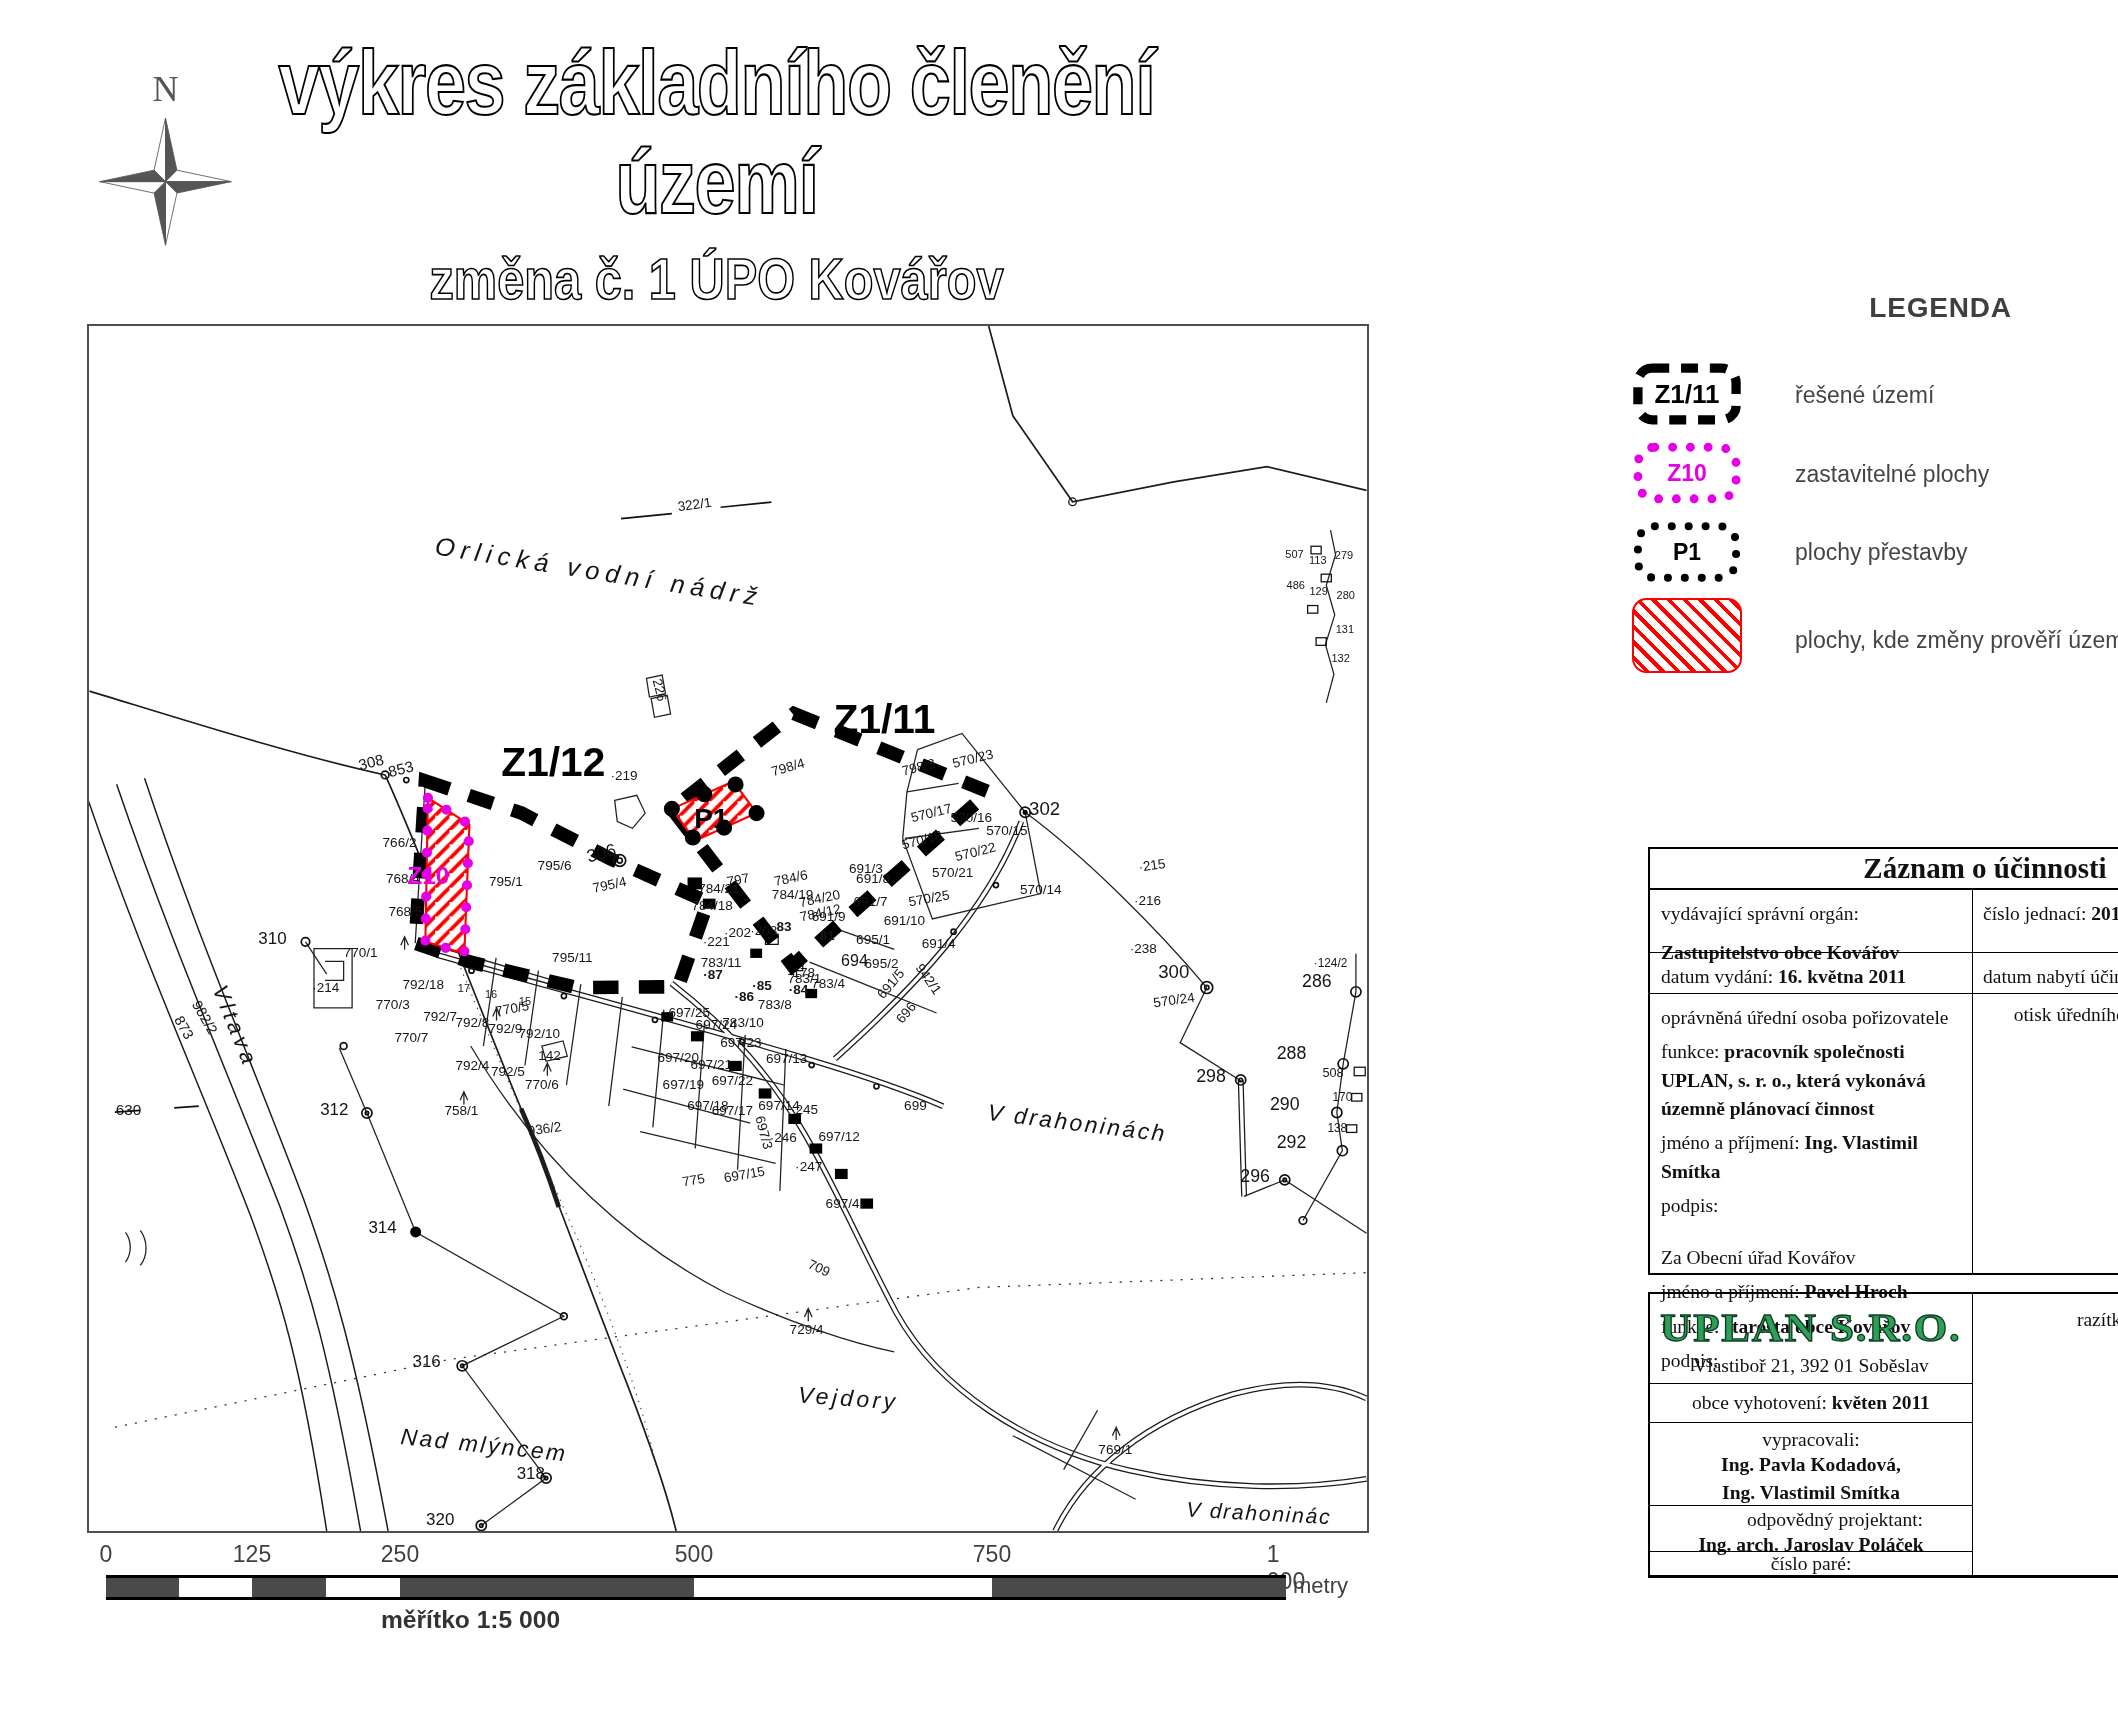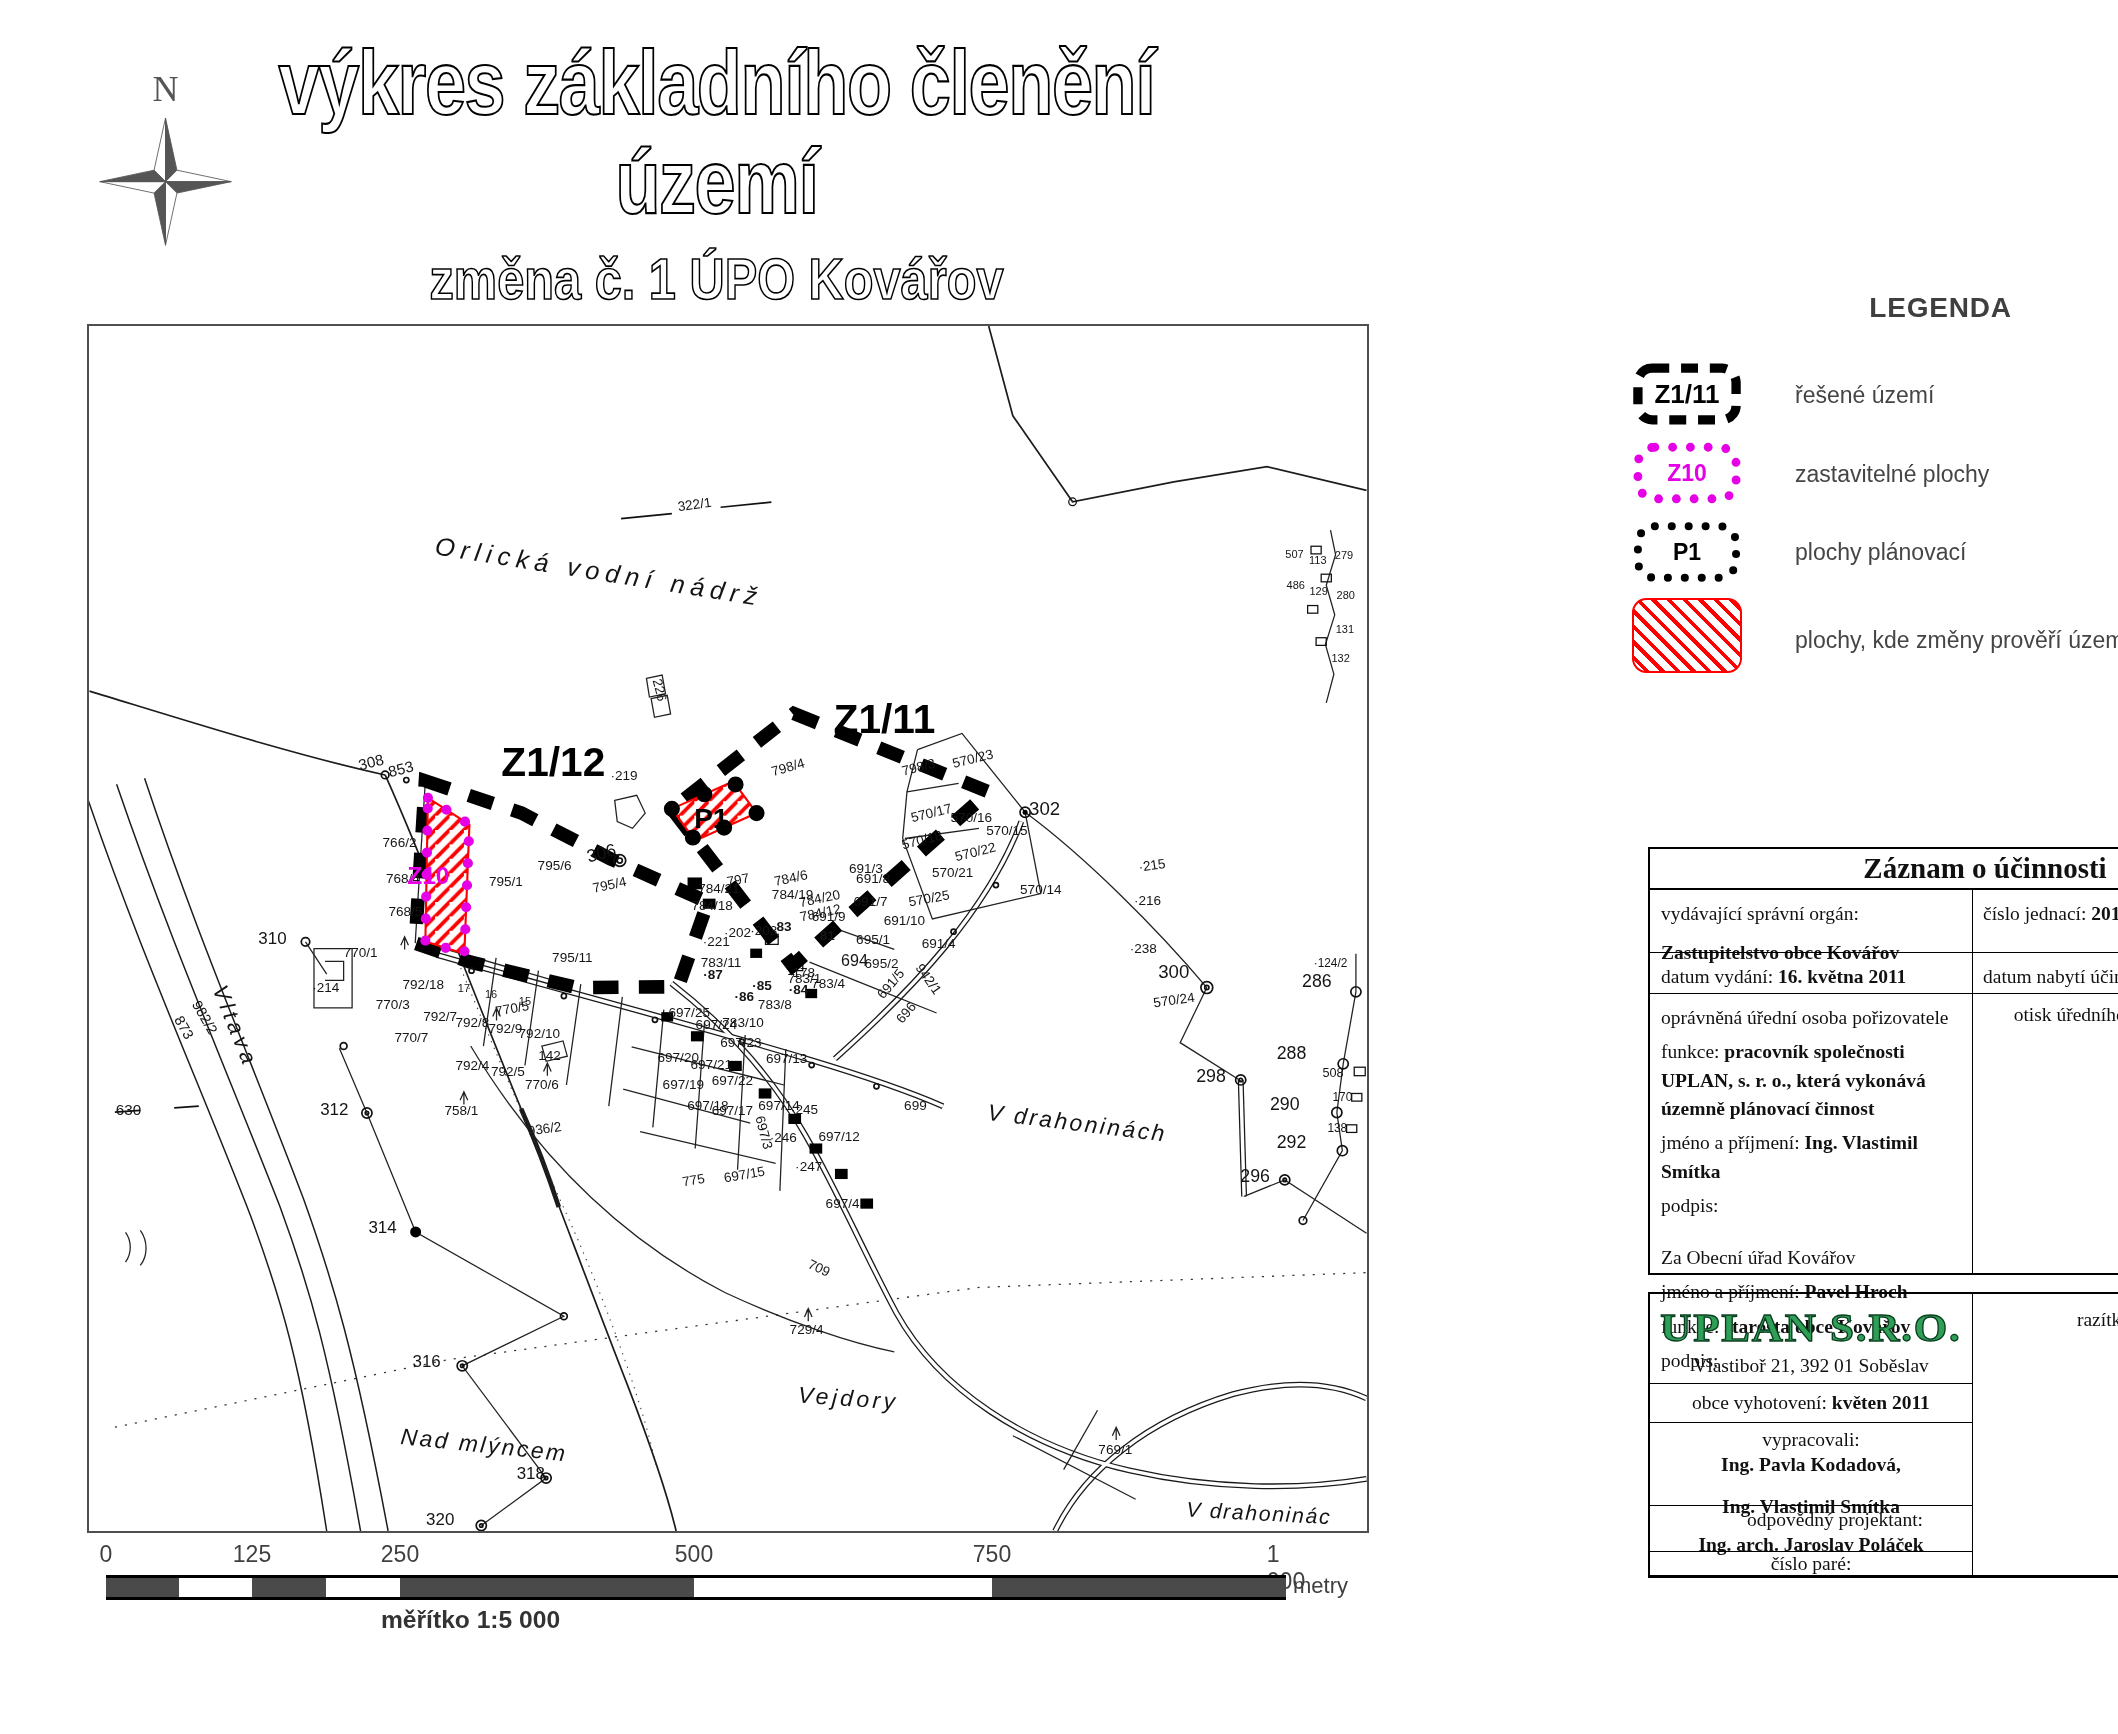--- a/index.html
+++ b/index.html
@@ -436,21 +436,21 @@
     <div class="legend-label" style="top:169px;">zastavitelné plochy</div>
 
     <div class="legend-item" style="top:228px;">
       <div class="swatch">
         <svg width="110" height="64" viewBox="0 0 260 150">
           <rect x="14" y="14" width="232" height="122" rx="40" fill="none" stroke="#000" stroke-width="19" stroke-dasharray="0 40" stroke-linecap="round"></rect>
         </svg>
         <span class="stxt" style="font-size:23px;color:#000;">P1</span>
       </div>
     </div>
-    <div class="legend-label" style="top:247px;">plochy plánovací</div>
+    <div class="legend-label" style="top:247px;">plochy přestavby</div>
 
     <div class="legend-item" style="top:306px;">
       <div class="swatch-hatch"></div>
     </div>
     <div class="legend-label" style="top:335px;">plochy, kde změny prověří územní studie</div>
   </div>
 
   <div id="tbl-zaznam">
     <div class="t-title">Záznam o účinnosti</div>
     <div class="t-grid" style="height:63px;">
@@ -506,21 +506,21 @@
         <div style="margin-top:4.2px;">Vlastiboř 21, 392 01 Soběslav</div>
       </div>
       <div class="uline" style="top:89px;"></div>
       <div class="urow" style="top:89px;height:39px;display:flex;align-items:center;justify-content:center;">
         <span><span>obce vyhotovení:</span>
         <span class="b">květen 2011</span></span>
       </div>
       <div class="uline" style="top:128px;"></div>
       <div class="urow" style="top:128px;height:83px;">
         <p style="margin:6.8px 0 3.4px;">vypracovali:</p>
-        <p class="b" style="margin:0 0 20px;">Ing. Pavla Kodadová,</p>
+        <p class="b" style="margin:0 0 6px;">Ing. Pavla Kodadová,</p>
         <p class="b" style="margin:0;">Ing. Vlastimil Smítka</p>
       </div>
       <div class="uline" style="top:211px;"></div>
       <div class="urow" style="top:211px;height:46px;">
         <p style="margin:4.2px 0 2.5px;padding-left:48px;">odpovědný projektant:</p>
         <p class="b" style="margin:0;">Ing. arch. Jaroslav Poláček</p>
       </div>
       <div class="uline" style="top:257px;"></div>
       <div class="urow" style="top:257px;height:26px;display:flex;align-items:center;justify-content:center;">
         <span>číslo paré:</span>

